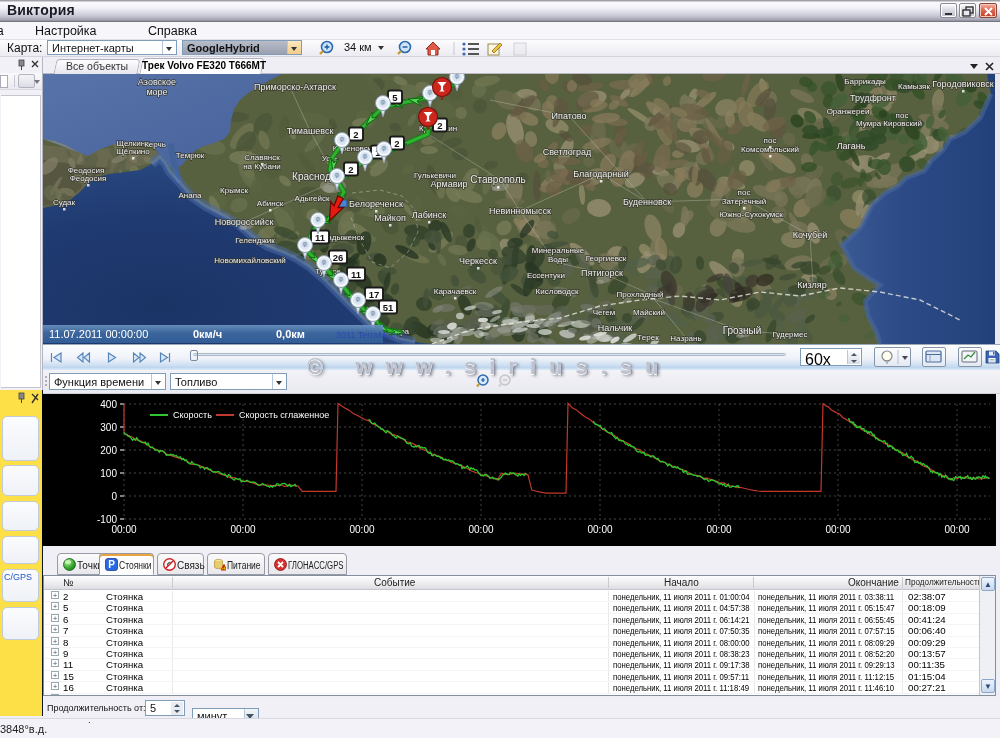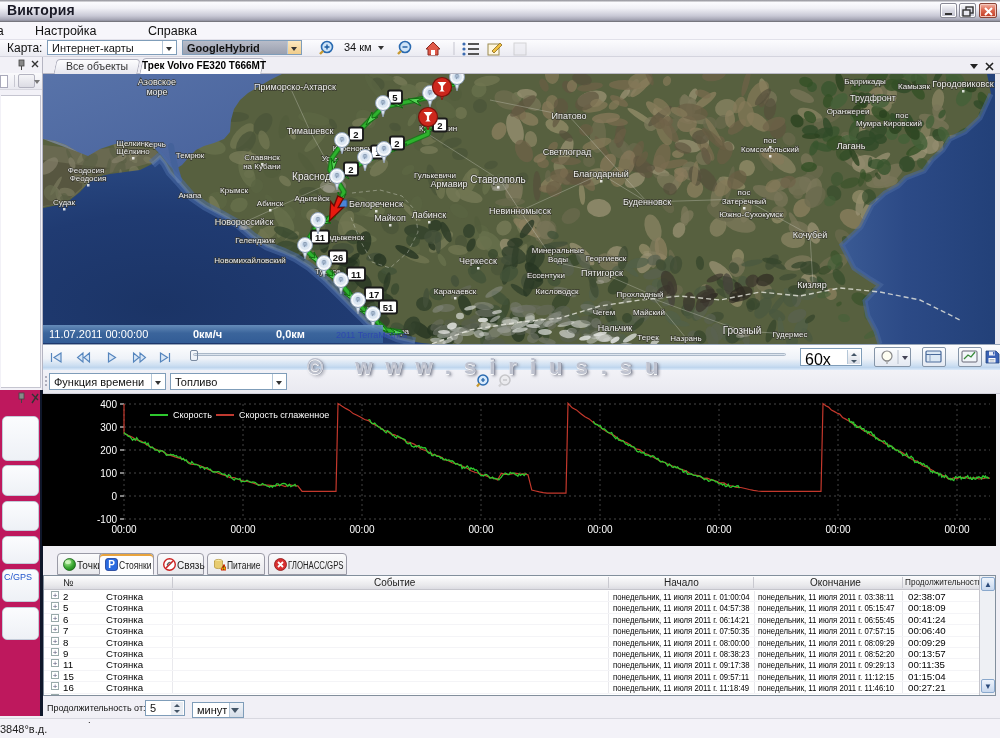--- a/index.html
+++ b/index.html
@@ -19,21 +19,21 @@
 .combo .cv{position:absolute;left:4px;top:1px;white-space:nowrap;overflow:hidden}
 .combo .ca{position:absolute;right:0;top:0;bottom:0;width:14px;background:linear-gradient(#fdfdfd,#dcdcе6);border-left:1px solid #b5c7d8}
 .carr{position:absolute;right:4px;top:6px;width:0;height:0;border-left:3px solid transparent;border-right:3px solid transparent;border-top:4px solid #333}
 
 #tabstrip{left:0;top:57px;width:1000px;height:17px;background:#efeef4;border-bottom:1px solid #b9b9c5}
 .tab1{position:absolute;top:2px;height:15px;background:linear-gradient(#fdfdfe,#e6e6ee);border:1px solid #b0b0be;border-bottom:none;border-radius:4px 4px 0 0;font-size:11px;color:#333;text-align:center;transform:skewX(-12deg);white-space:nowrap}
 .tab1 span{display:inline-block;transform:skewX(12deg)}
 .tabact{background:#fdfdfe;font-weight:bold;color:#000;height:16px;top:1px;z-index:2}
 
 #dockT{left:0;top:57px;width:43px;height:333px;background:#f2f1f7;border-right:1px solid #b5b5c2}
-#dockB{left:0;top:390px;width:43px;height:326px;background:#be185d;border-right:3px solid #0f172a}
+#dockB{left:0;top:390px;width:43px;height:326px;background:#fde047;border-right:1px solid #0f172a}
 .pinrow{position:absolute;left:0;top:1px;width:42px;height:13px;font-size:11px;color:#333}
 .dbox{position:absolute;left:2px;width:37px;background:linear-gradient(#fbfcfe,#eef1f6);border:1px solid #c3cbd8;border-radius:5px}
 
 #playrow{left:43px;top:344px;width:957px;height:26px;background:linear-gradient(#fdfdfe 0%,#eef2f8 55%,#cfe0f2 80%,#bfd6ee 90%,#dceafa 100%);border-top:1px solid #9aa8bb}
 .pbtn{position:absolute;top:5px;width:15px;height:15px}
 #slider{position:absolute;left:150px;top:8px;width:593px;height:3px;background:linear-gradient(#c8d4e2,#eef3f9);border:1px solid #aab8c8;border-radius:2px}
 #thumb{position:absolute;left:-4px;top:-4px;width:8px;height:11px;background:linear-gradient(#f8fafc,#cfdaе8);border:1px solid #7a8aa0;border-radius:2px}
 #spin60{position:absolute;left:757px;top:3px;width:62px;height:18px;background:#fff;border:1px solid #7f9db9;font-size:16px}
 #spin60 .cv{position:absolute;left:4px;top:2px}
 .spinbtns{position:absolute;right:1px;top:1px;width:13px;height:14px;background:linear-gradient(#fdfdfe,#d8dde6);border-left:1px solid #b5c7d8}
@@ -1550,21 +1550,21 @@
       </svg>
       <span class="tx" style="transform:scaleX(0.78);transform-origin:0 0">ГЛОНАСС/GPS</span>
     </div>
 </div>
 
 <div class="abs" id="tablewrap">
   <div id="thead">
     <span style="left:19px">№</span>
     <span style="left:330px">Событие</span>
     <span style="left:620px">Начало</span>
-    <span style="left:766px">Окончание</span>
+    <span style="left:804px">Окончание</span>
     <span style="left:861px;font-size:9.3px;transform:scaleX(0.88);transform-origin:0 0;display:inline-block">Продолжительность</span>
     <div class="hln" style="left:128px"></div>
     <div class="hln" style="left:564px"></div>
     <div class="hln" style="left:709px"></div>
     <div class="hln" style="left:858px"></div>
   </div>
   <div class="hln" style="left:128px;top:15px;bottom:2px;background:#e9e9ed"></div>
 <div class="hln" style="left:564px;top:15px;bottom:2px;background:#e9e9ed"></div>
 <div class="hln" style="left:710px;top:15px;bottom:2px;background:#e9e9ed"></div>
 <div class="hln" style="left:858px;top:15px;bottom:2px;background:#e9e9ed"></div>
@@ -1659,21 +1659,21 @@
 <div class="abs" id="durrow">
   <span style="position:absolute;left:4px;top:3px;font-size:9px">Продолжительность от:</span>
   <div class="combo" style="left:102px;top:0px;width:40px;height:16px">
       <span class="cv">5</span>
       <svg style="position:absolute;right:1px;top:1px" width="12" height="13">
         <rect width="12" height="13" fill="#e8ecf2"></rect>
         <path d="M3,5 l3,-3 3,3 z" fill="#456"></path>
         <path d="M3,8 l3,3 3,-3 z" fill="#456"></path>
       </svg>
     </div>
-  <div class="combo" style="left:149px;top:2px;width:52px;height:16px">
+  <div class="combo" style="left:149px;top:8px;width:67px;height:16px">
       <span class="cv">минут</span>
       <span class="ca" style="background:linear-gradient(#f2f5f9,#d5dde8)"></span>
       <svg style="position:absolute;right:3px;top:5px" width="9" height="7">
         <path d="M0,0 h8 l-4,5 z" fill="#456"></path>
       </svg>
     </div>
 </div>
 
 <div class="abs" id="status">
     <span style="position:absolute;left:0px;top:4px">3848°в.д.</span>

